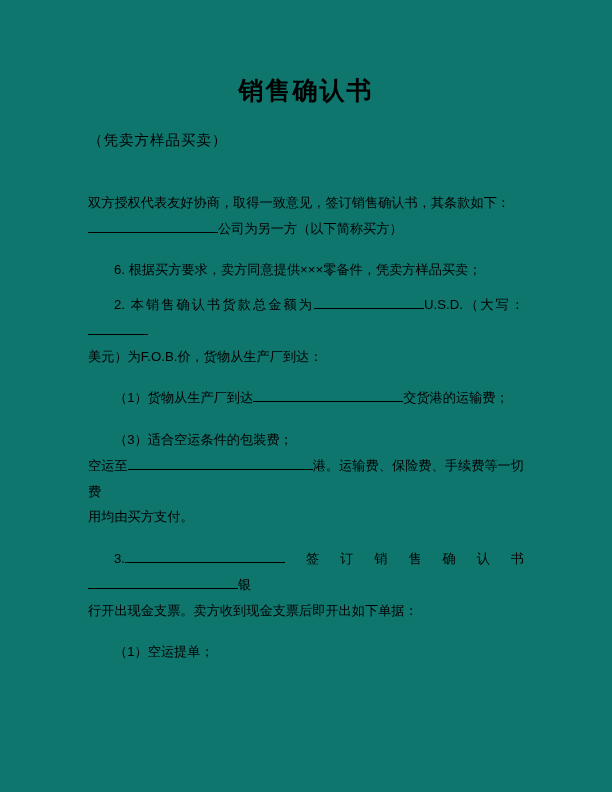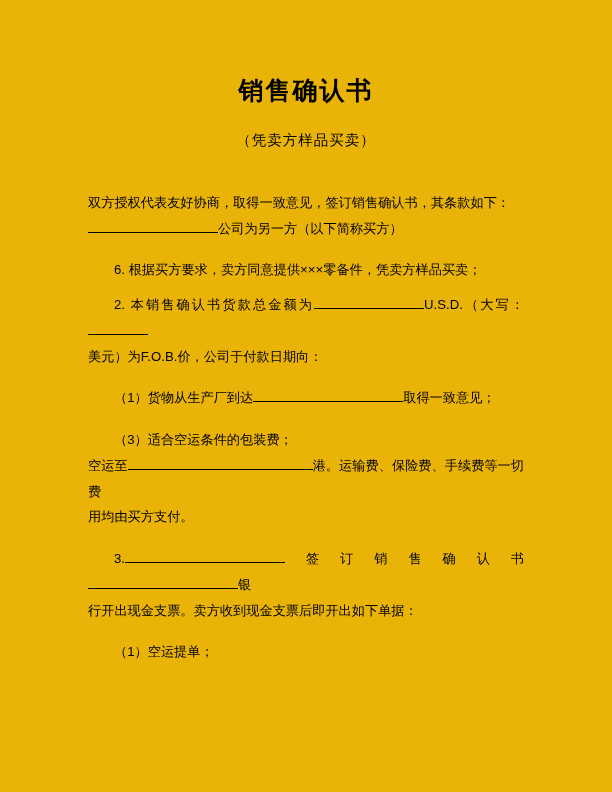--- a/index.html
+++ b/index.html
@@ -13,32 +13,31 @@
     font-family: "Liberation Serif", "DejaVu Serif", serif;
     color: #000000;
     overflow: hidden;
   }
   .page {
     position: relative;
     width: 612px;
     height: 792px;
     box-sizing: border-box;
     padding: 56px 88px 40px 88px;
-    background: #eab308;
+    background: #0f766e;
   }
   .doc-title {
     text-align: center;
     font-size: 25px;
     font-weight: bold;
     letter-spacing: 2px;
     margin: 18px 0 0 0;
     font-family: "Liberation Sans", "DejaVu Sans", sans-serif;
   }
   .doc-subtitle {
-    text-align: center;
     font-size: 14.5px;
     margin: 24px 0 0 0;
     letter-spacing: 1px;
     font-family: "Liberation Sans", "DejaVu Sans", sans-serif;
   }
   .body-block {
     margin-top: 40px;
     font-size: 13.2px;
     line-height: 1.95;
     font-family: "Liberation Sans", "DejaVu Sans", sans-serif;
@@ -86,25 +85,25 @@
 
     <p class="para">
       <span class="blank b-130"></span><span>公司为另一方（以下简称买方）</span>
     </p>
 
     <p class="para gap indent">6. 根据买方要求，卖方同意提供×××零备件，凭卖方样品买卖；</p>
 
     <p class="para gap-sm indent">
       <span>2. 本销售确认书货款总金额为</span><span class="blank b-110"></span><span>U.S.D.（大写：</span><span class="blank b-60"></span>
     </p>
-    <p class="para">美元）为F.O.B.价，公司于付款日期向：</p>
+    <p class="para">美元）为F.O.B.价，货物从生产厂到达：</p>
 
 
     <p class="para gap indent">
-      <span>（1）货物从生产厂到达</span><span class="blank b-150"></span><span>取得一致意见；</span>
+      <span>（1）货物从生产厂到达</span><span class="blank b-150"></span><span>交货港的运输费；</span>
     </p>
 
     <p class="para gap indent">（3）适合空运条件的包装费；</p>
 
     <p class="para">
       <span>空运至</span><span class="blank b-185"></span><span>港。运输费、保险费、手续费等一切费</span>
     </p>
     <p class="para">用均由买方支付。</p>
 
     <p class="para gap indent">

